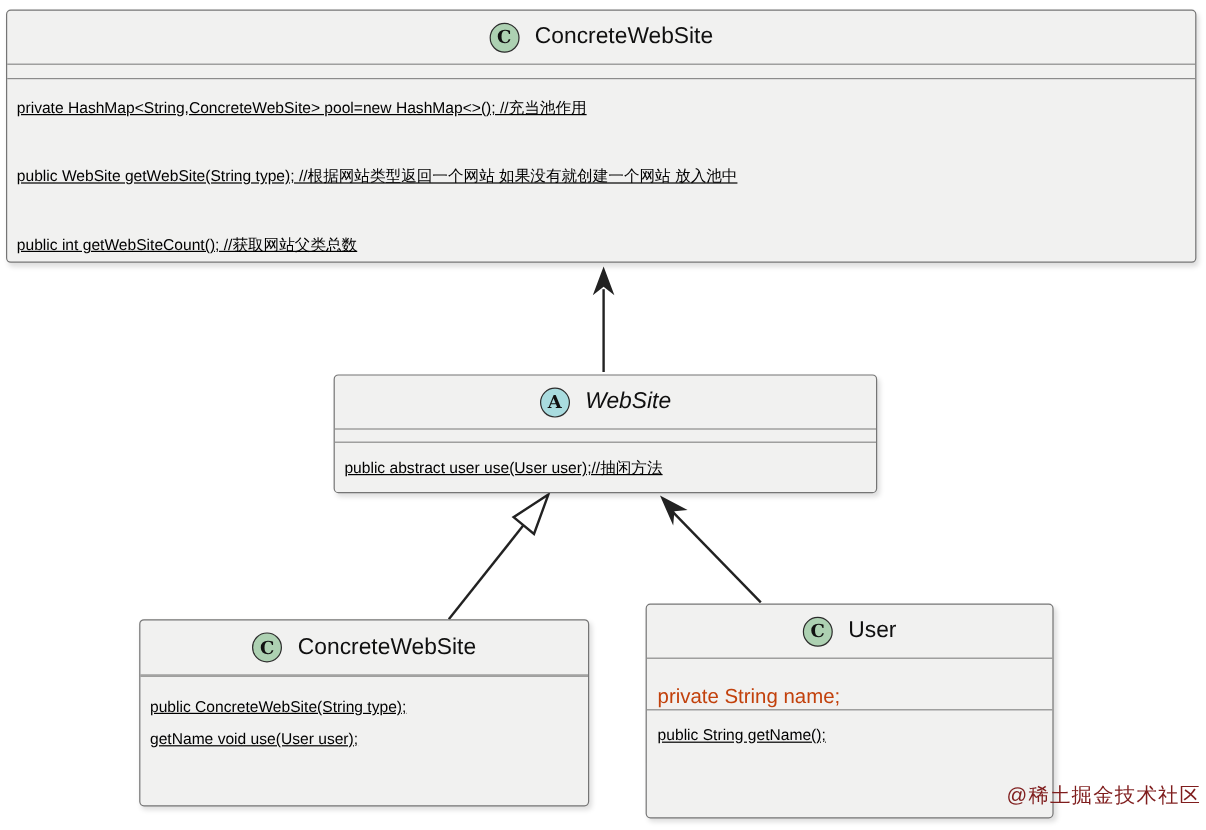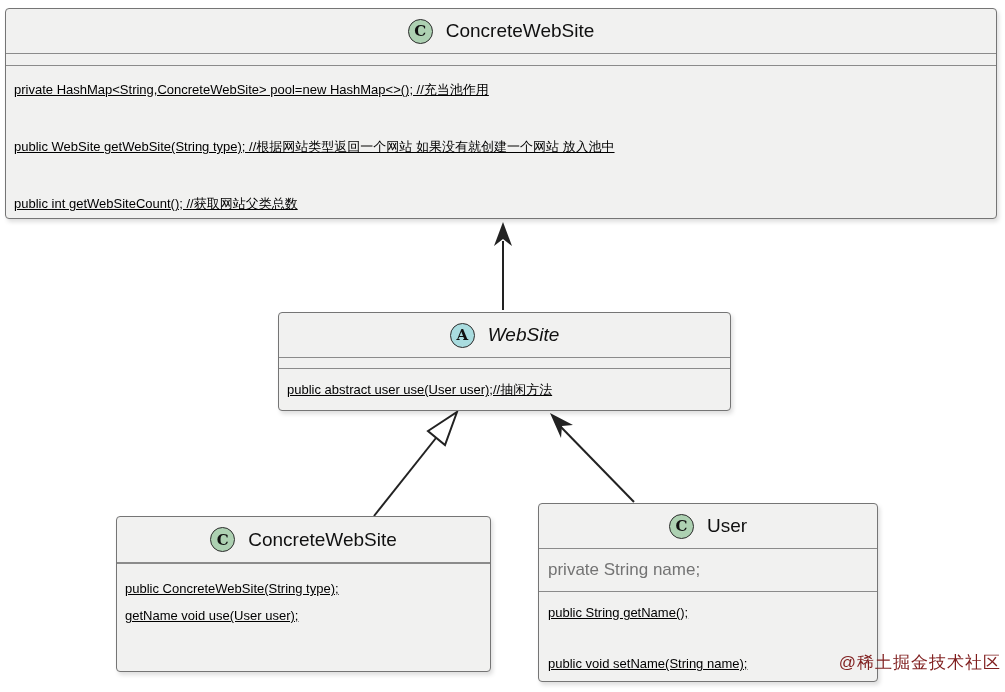--- a/index.html
+++ b/index.html
@@ -49,22 +49,22 @@
   .concrete { left:116px; top:516px; width:375px; height:156px; }
   .concrete .uml-title { height:45px; }
   .concrete .fields { height:42px; display:flex; align-items:center; padding:0 8px;
                       font-size:17px; color:#161616; white-space:nowrap; }
   .concrete .members { padding:13px 8px 4px 8px; line-height:23px; }
   .concrete .member { margin-bottom:4px; }
 
   
   .user { left:538px; top:503px; width:340px; height:179px; }
   .user .uml-title { height:44px; }
-  .user .fields { height:42px; display:flex; align-items:center; padding:0 9px;
-                  font-size:17px; color:#737373; white-space:nowrap; }
+  .user .fields { height:42px; display:flex; align-items:flex-end; padding:0 9px;
+                  font-size:17px; color:#c2410c; white-space:nowrap; }
   .user .members { padding:10px 9px 9px 9px; line-height:22px; }
   .user .member { margin-bottom:29px; }
   .user .member:last-child { margin-bottom:0; }
 
   .arrows { position:absolute; left:0; top:0; width:1005px; height:692px;
             pointer-events:none; }
 
   .watermark {
     position:absolute; top:651px; right:4px;
     font-size:17px; color:#7f1d1d; letter-spacing:1px; white-space:nowrap;
@@ -139,19 +139,18 @@
       <span class="circle-icon" style="background-color: rgb(173, 209, 178);">C</span>
       <span class="cname">User</span>
     </div>
     <div class="sep"></div>
     <div class="fields">
       <div class="member">private String name;</div>
     </div>
     <div class="sep"></div>
     <div class="members">
       <div class="member">public String getName();</div>
-      <div class="member">public void setName(String name);</div>
     </div>
   </div>
 
   <div class="watermark">@稀土掘金技术社区</div>
 
 </div>
 
 </body></html>

